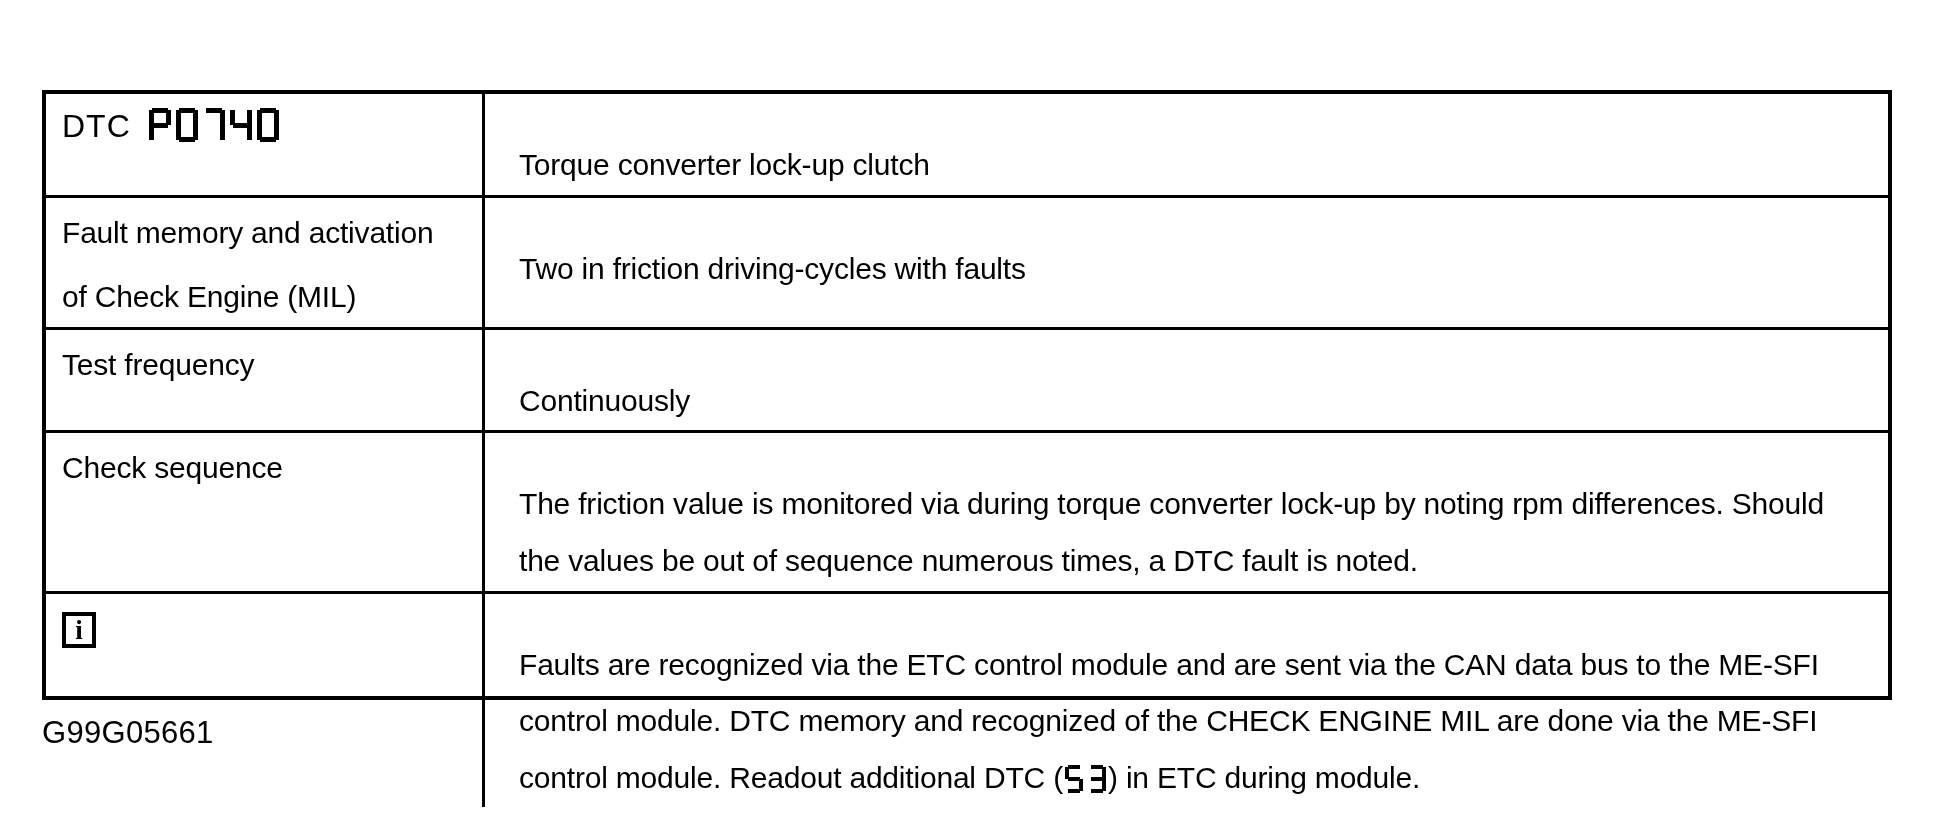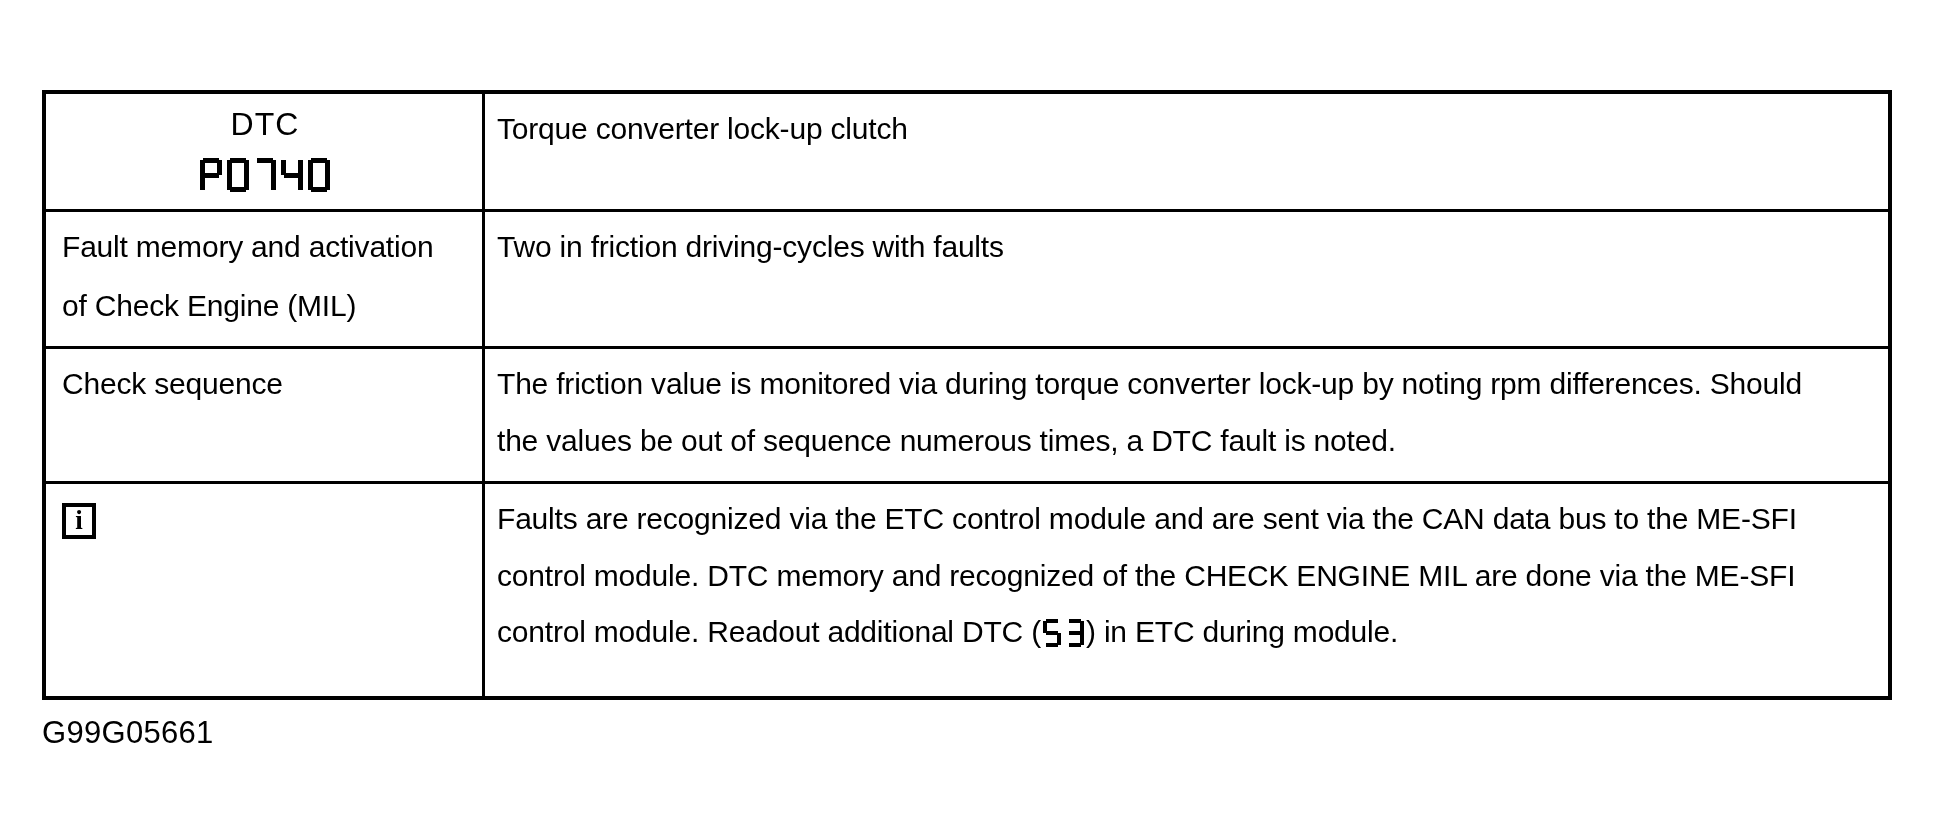--- a/index.html
+++ b/index.html
@@ -61,21 +61,22 @@
   }
 
   .cell-inner {
     padding: 14px 14px 8px 16px;
     font-size: 30px;
     line-height: 1.42;
     letter-spacing: -0.2px;
     font-family: "Liberation Sans", sans-serif;
   }
   .cell-inner.value {
-    padding-left: 12px;
+    padding-left: 34px;
+    margin-top: 36px;
   }
 
   
   .row-dtc td      { height: 85px; }
   .row-fault td    { height: 88px; border-radius: 32px; }
   .row-freq td     { height: 67px; }
   .row-signal td   { height: 63px; }
   .row-seq td      { height: 112px; }
   .row-info td     { height: 195px; }
   .seg-wrap {
@@ -121,23 +122,22 @@
   .seg-small i.d { top: 24px; }
   .seg-small i.v { width: 4px; height: 12px; }
   .seg-small i.f { left: 0px;  top: 2px; }
   .seg-small i.b { left: 14px; top: 2px; }
   .seg-small i.c { left: 14px; top: 14px; }
 
   .dtc-line {
     font-size: 32px;
     letter-spacing: 1px;
     display: flex;
-    align-items: center;
+    align-items: flex-end;
     gap: 18px;
-    flex-direction: column;
   }
   .dtc-word { line-height: 1; }
 
   
   .info-icon {
     width: 34px;
     height: 36px;
     border: 4px solid #000;
     box-sizing: border-box;
     display: inline-flex;
@@ -229,30 +229,38 @@
             <div class="cell-inner value">
               <span class="para-line">Torque converter lock-up clutch</span>
             </div>
           </td>
         </tr>
 
         <tr class="row-fault">
           <td class="col-label">
             <div class="cell-inner">
               <span class="para-line">Fault memory and activation</span>
-              <span class="para-line" style="margin-top:16px">of Check Engine (MIL)</span>
+              <span class="para-line" style="margin-top:22px">of Check Engine (MIL)</span>
             </div>
           </td>
           <td class="col-value">
             <div class="cell-inner value">
               <span class="para-line">Two in friction driving-cycles with faults</span>
             </div>
           </td>
         </tr>
 
+        <tr class="row-freq">
+          <td class="col-label">
+            <div class="cell-inner">Test frequency</div>
+          </td>
+          <td class="col-value">
+            <div class="cell-inner value">Continuously</div>
+          </td>
+        </tr>
 
 
         <tr class="row-seq">
           <td class="col-label">
             <div class="cell-inner">Check sequence</div>
           </td>
           <td class="col-value">
             <div class="cell-inner value">
               <span class="para-line">The friction value is monitored via during torque converter lock-up by noting rpm differences. Should</span>
               <span class="para-line">the values be out of sequence numerous times, a DTC fault is noted.</span>

